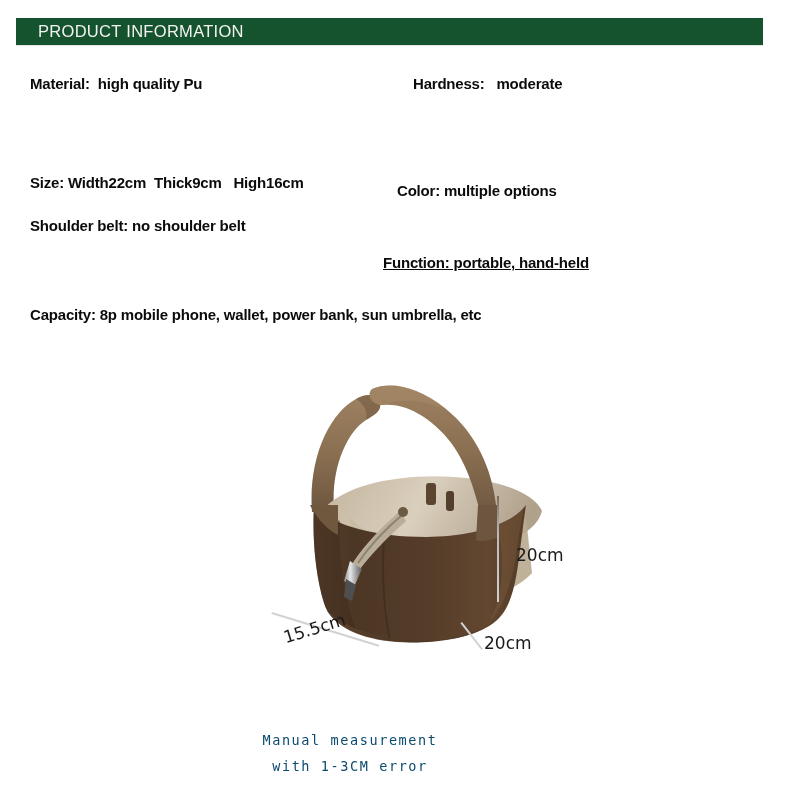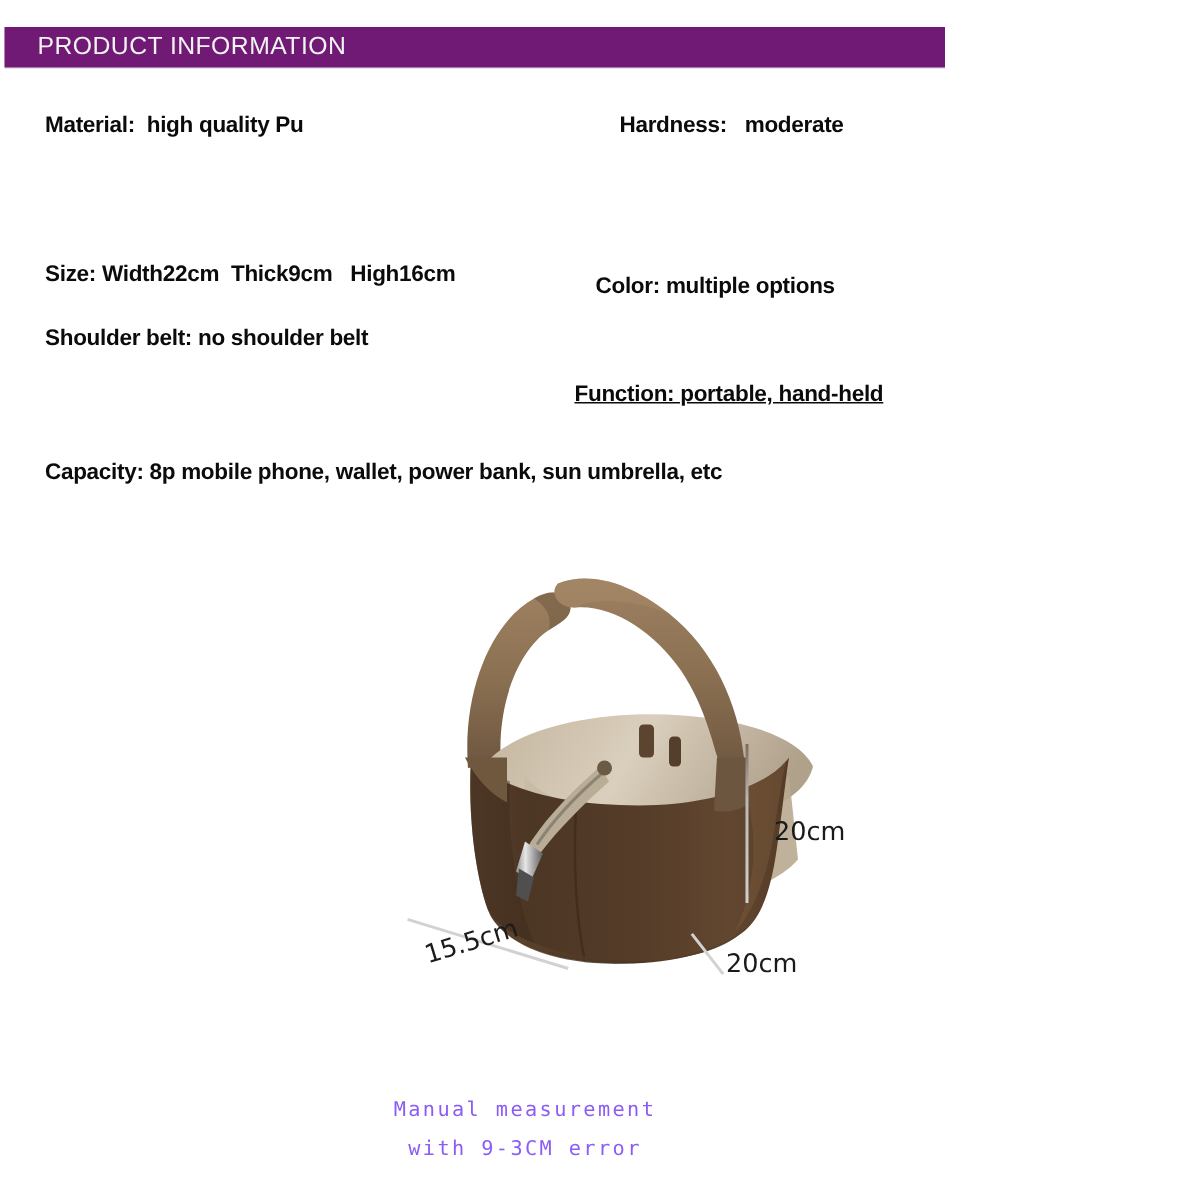--- a/index.html
+++ b/index.html
@@ -14,25 +14,25 @@
     position: relative;
     overflow: hidden;
     font-family: "Liberation Sans", "DejaVu Sans", sans-serif;
     color: #101010;
     -webkit-font-smoothing: antialiased;
   }
 
   
   .header-bar {
     position: absolute;
-    left: 3px;
+    left: 16px;
     top: 18px;
-    width: 627px;
+    width: 747px;
     height: 27px;
-    background: #701a75;
+    background: #14532d;
     box-shadow: 0 1px 0 rgba(0,0,0,0.10);
   }
   .header-title {
     position: absolute;
     left: 22px;
     top: 50%;
     transform: translateY(-52%);
     color: #f2f2f2;
     font-size: 16.5px;
     letter-spacing: 0.3px;
@@ -119,21 +119,21 @@
 
   
   .footer-note {
     position: absolute;
     left: 0;
     top: 727px;
     width: 700px;
     text-align: center;
     font-family: "DejaVu Sans Mono", "Liberation Mono", monospace;
     font-size: 13.5px;
-    color: #8b5cf6;
+    color: #0c4a6e;
     letter-spacing: 1.6px;
     line-height: 26px;
   }
   .footer-note div { white-space: pre; }
 </style>
 </head>
 <body>
 
 <div class="header-bar">
   <span class="header-title">PRODUCT INFORMATION</span>
@@ -266,14 +266,14 @@
 <div class="dim-line dim-line-diag-right"></div>
 
 <div class="dim dim-height">20cm</div>
 
 <div class="dim dim-depth">20cm</div>
 
 <div class="dim dim-width">15.5cm</div>
 
 <div class="footer-note">
   <div>Manual measurement</div>
-  <div>with 9-3CM error</div>
+  <div>with 1-3CM error</div>
 </div>
 
 </body></html>

